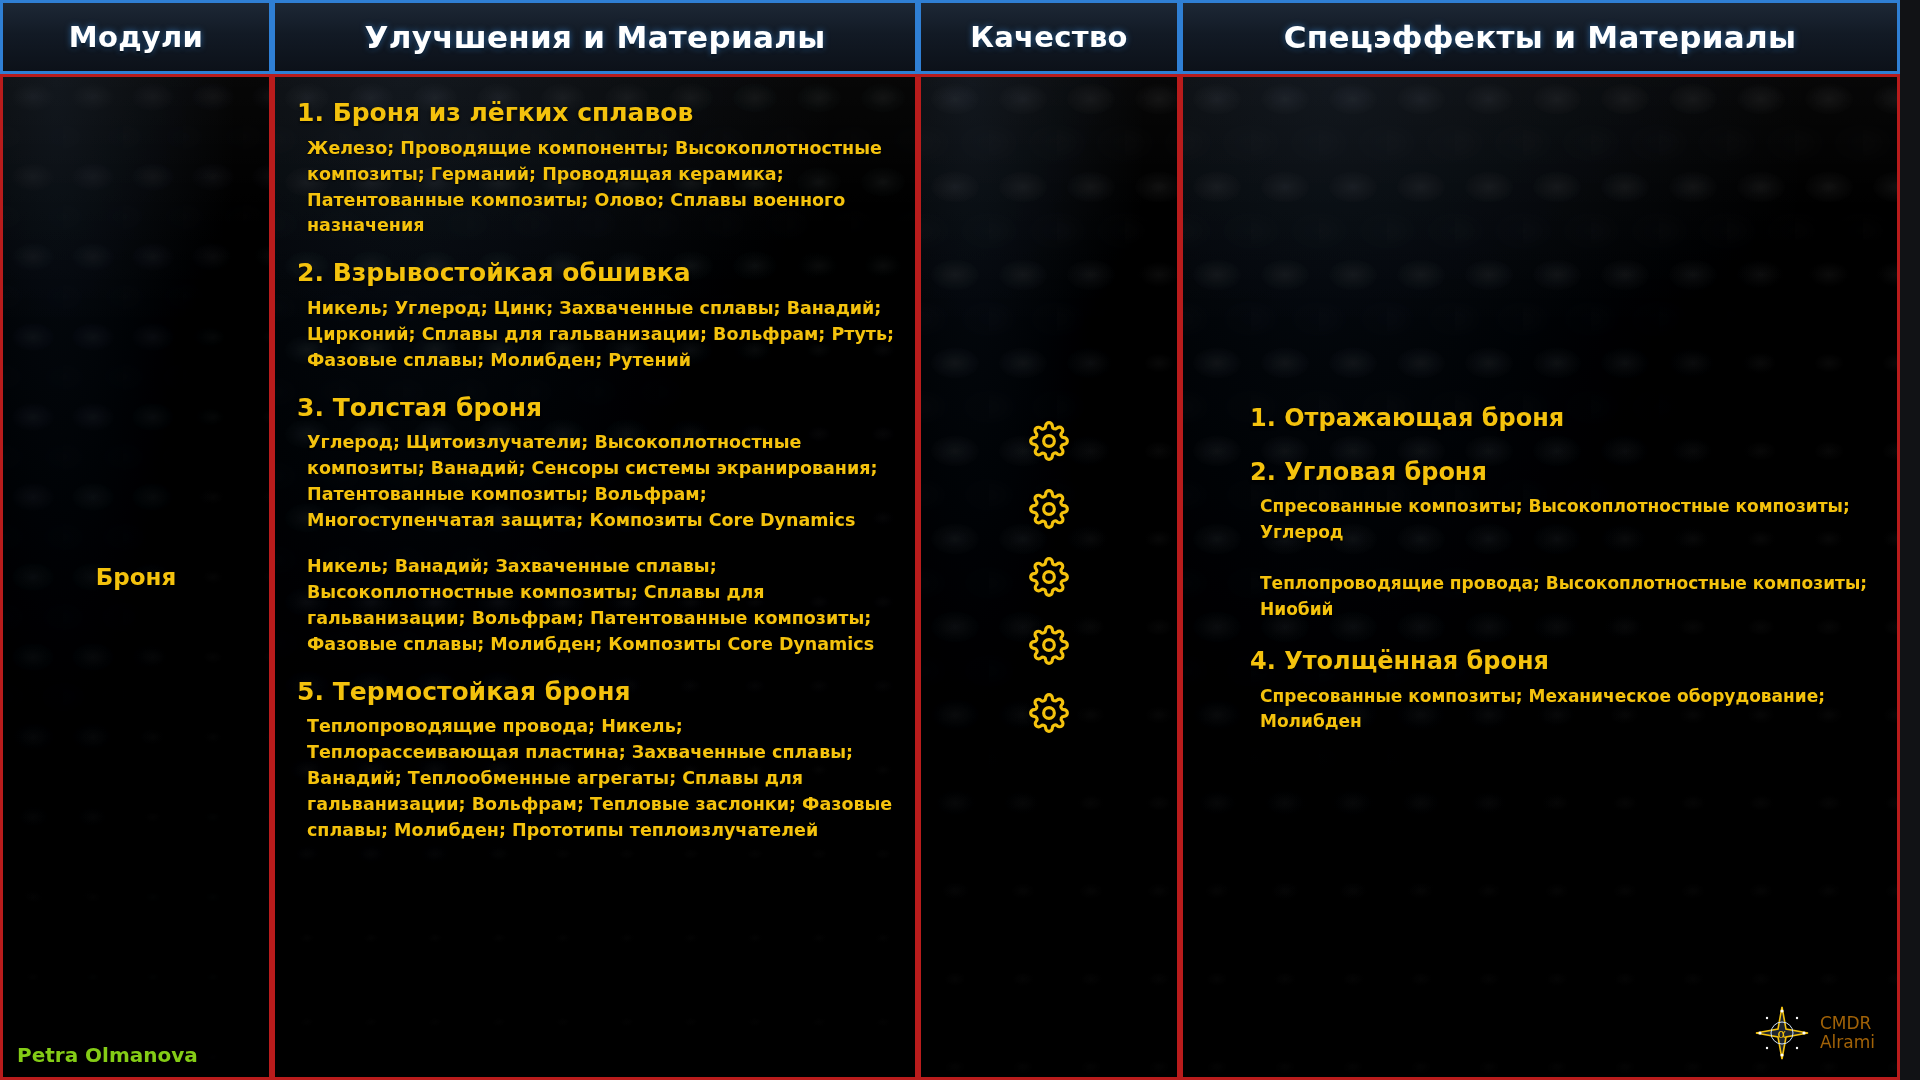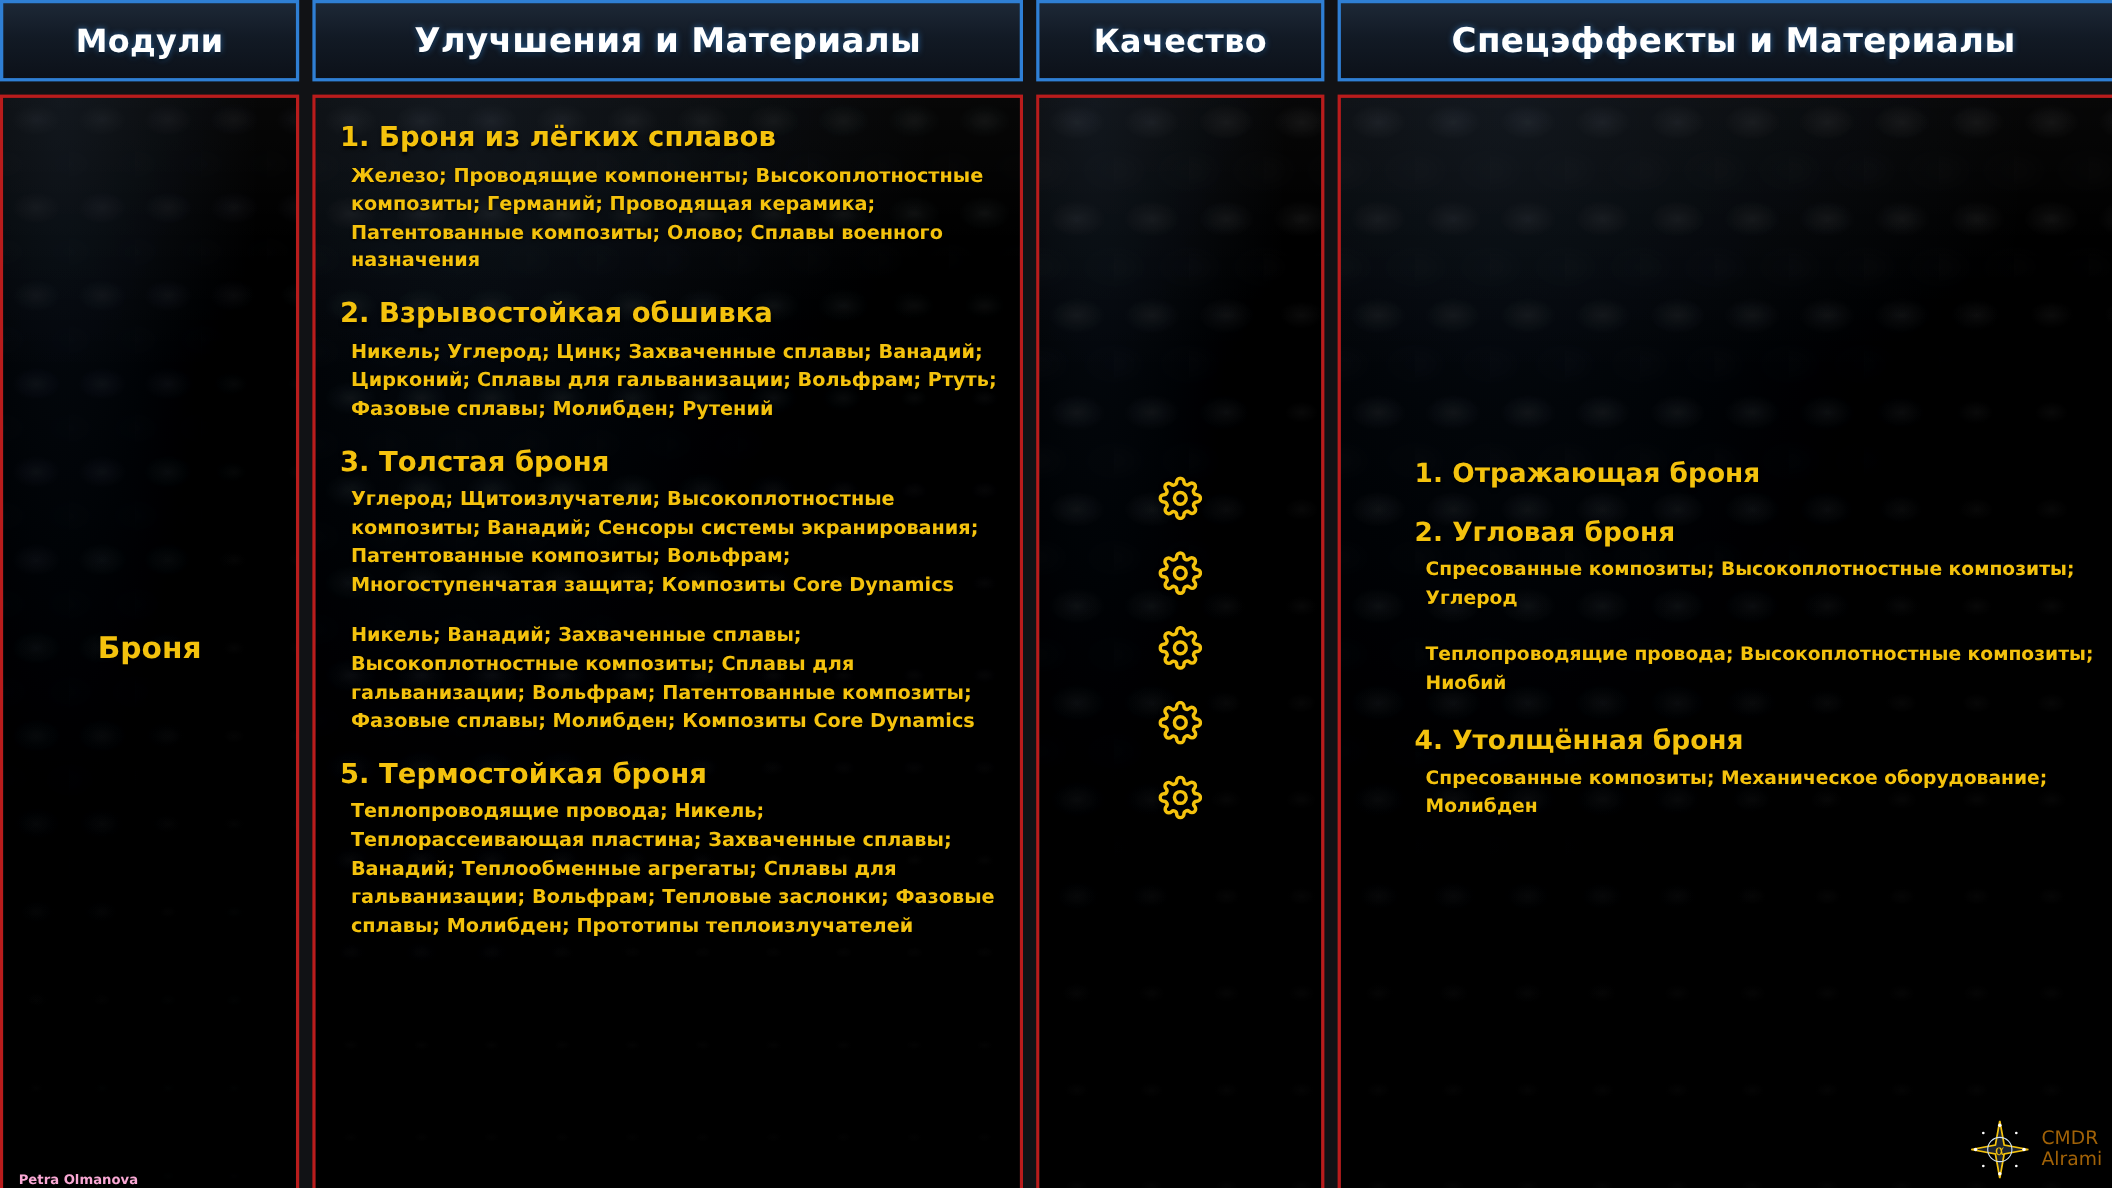--- a/index.html
+++ b/index.html
@@ -16,21 +16,21 @@
   }
 
   .page {
     position: relative;
     width: 1920px;
     height: 1080px;
     background: #111215;
     display: grid;
     grid-template-columns: 272px 646px 262px 720px;
     grid-template-rows: 74px 1006px;
-    gap: 12px;
+    gap: 0;
     box-sizing: border-box;
   }
 
   
   .hdr {
     position: relative;
     display: flex;
     align-items: center;
     justify-content: center;
     box-sizing: border-box;
@@ -107,21 +107,21 @@
   }
 
   
   .module-label-wrap {
     display: flex;
     align-items: center;
     justify-content: center;
     height: 100%;
   }
   .module-label {
-    font-size: 27px;
+    font-size: 23px;
     font-weight: bold;
     color: #f4c20d;
     text-shadow: 0 2px 3px #000;
   }
 
   
   .list {
     padding: 22px 16px 10px 22px;
   }
   .entry { margin-bottom: 20px; }
@@ -174,23 +174,23 @@
     display: block;
   }
   .gear svg { display: block; filter: drop-shadow(0 1px 2px rgba(0,0,0,0.9)); }
 
   
   .author {
     position: absolute;
     left: 14px;
     bottom: 10px;
     z-index: 5;
-    font-size: 12px;
-    font-weight: bold;
-    color: #f9a8d4;
+    font-size: 20px;
+    font-weight: bold;
+    color: #84cc16;
     text-shadow: 0 1px 2px #000;
   }
   .logo {
     position: absolute;
     right: 22px;
     bottom: 14px;
     z-index: 5;
     display: flex;
     align-items: center;
     gap: 8px;

